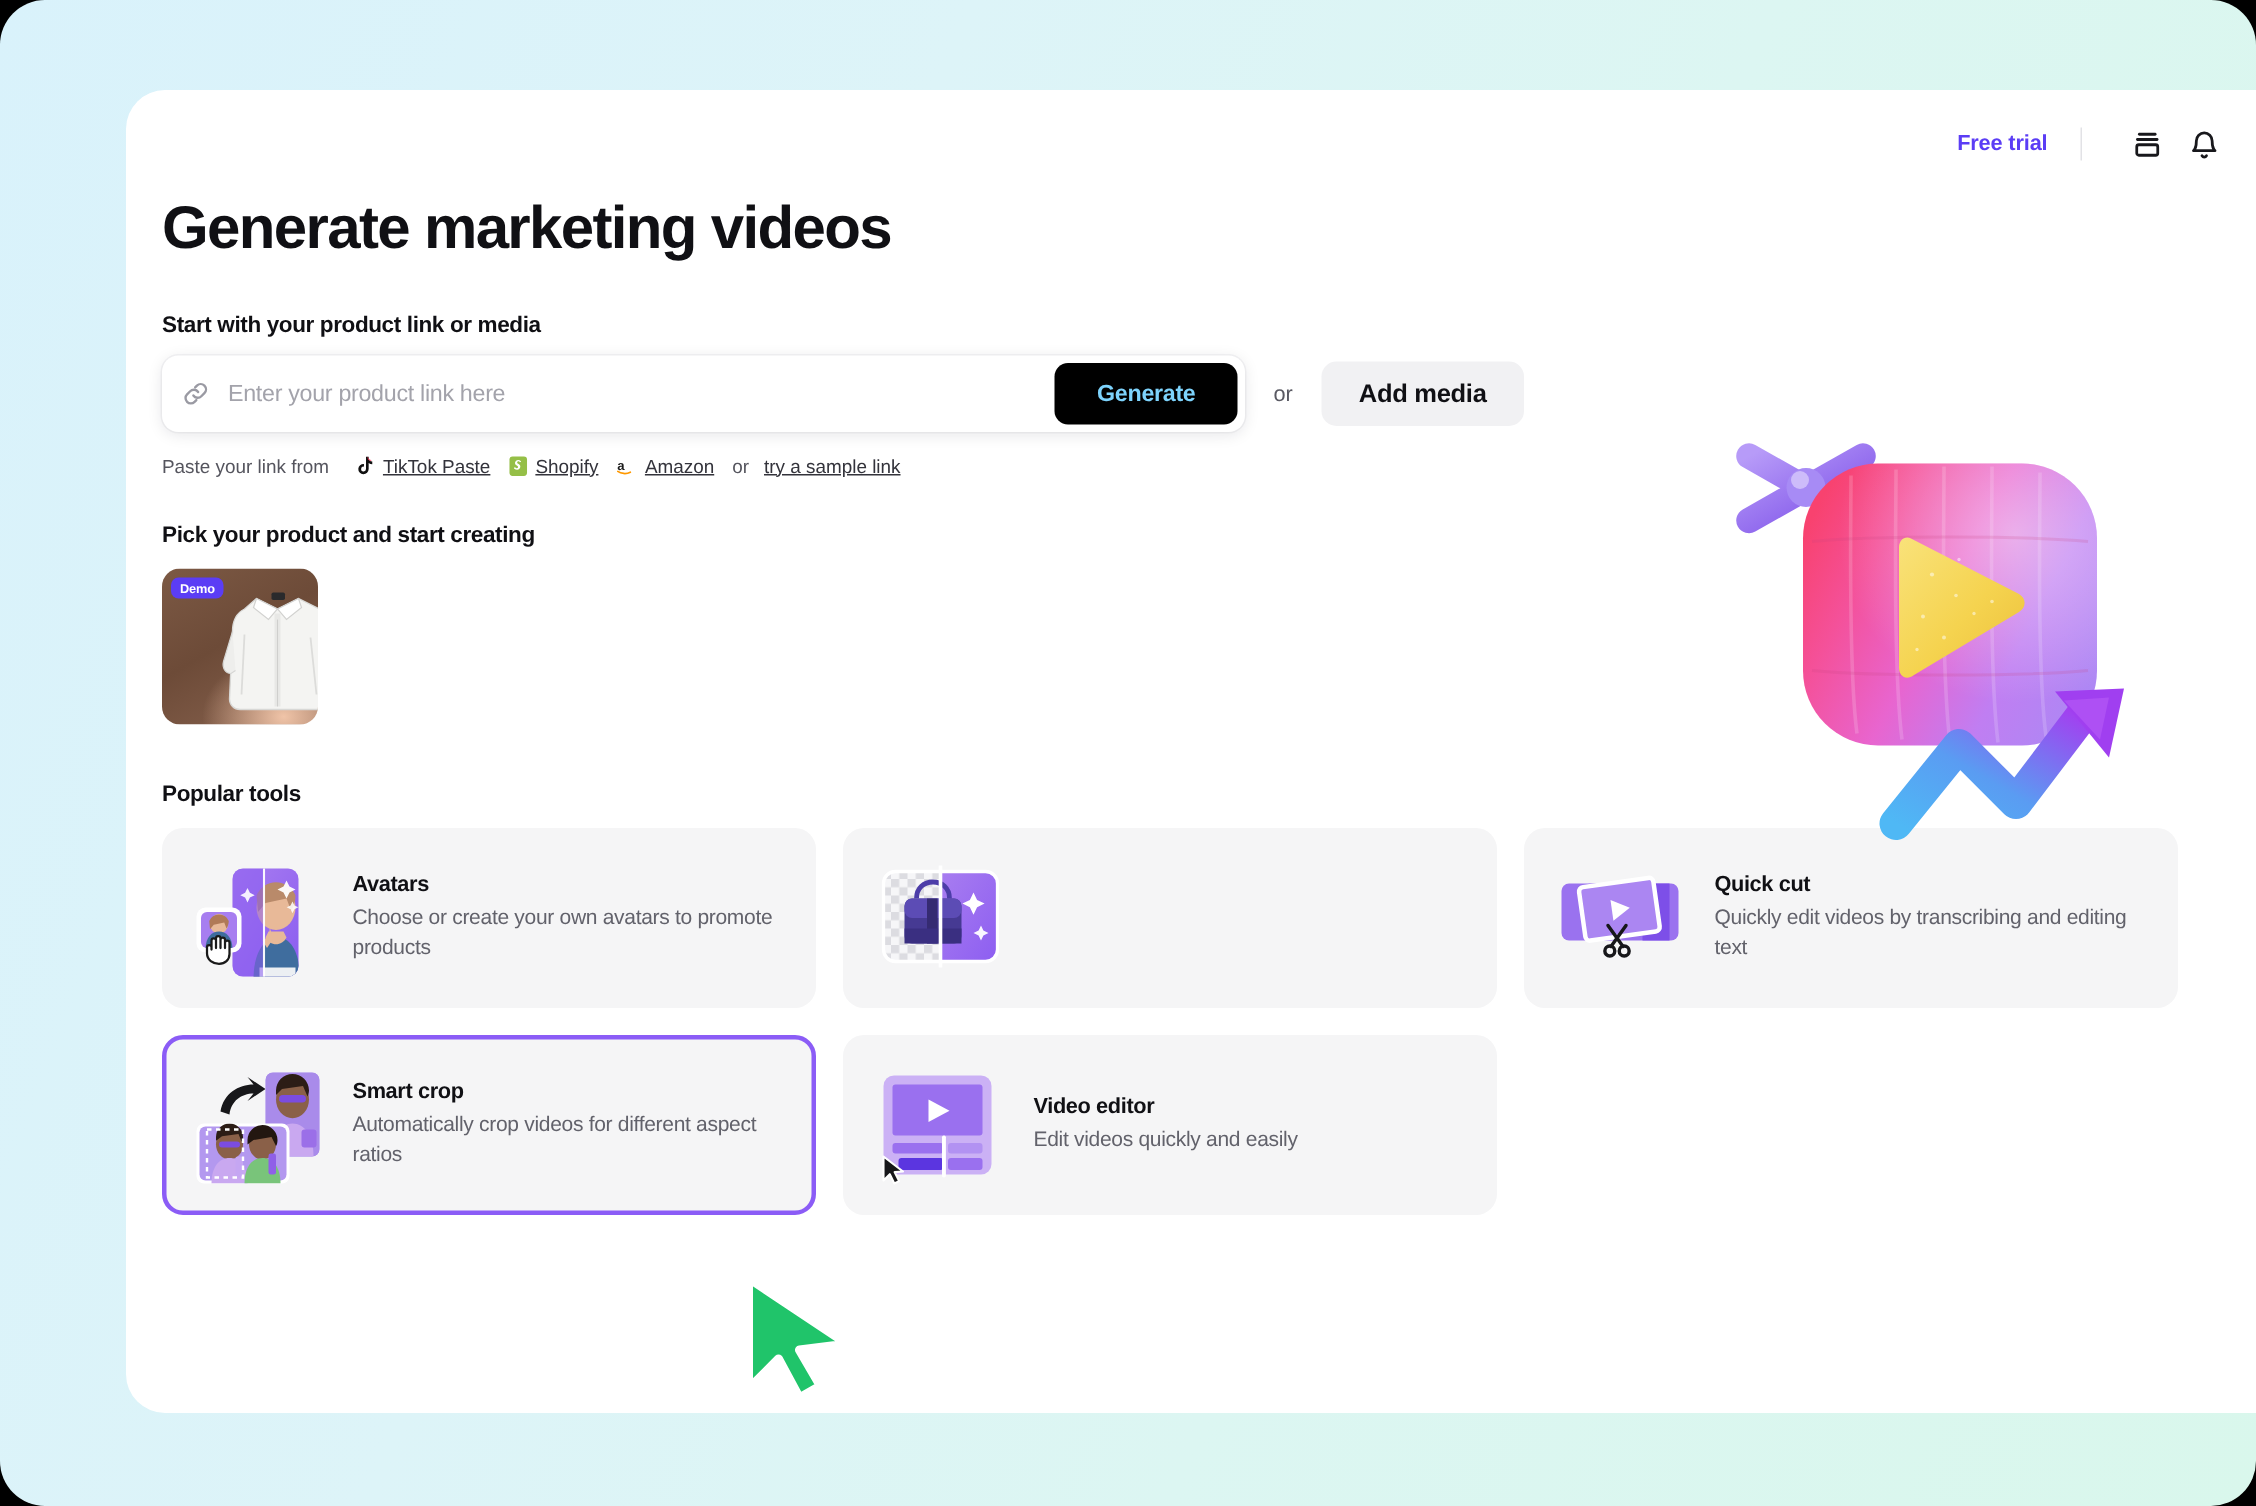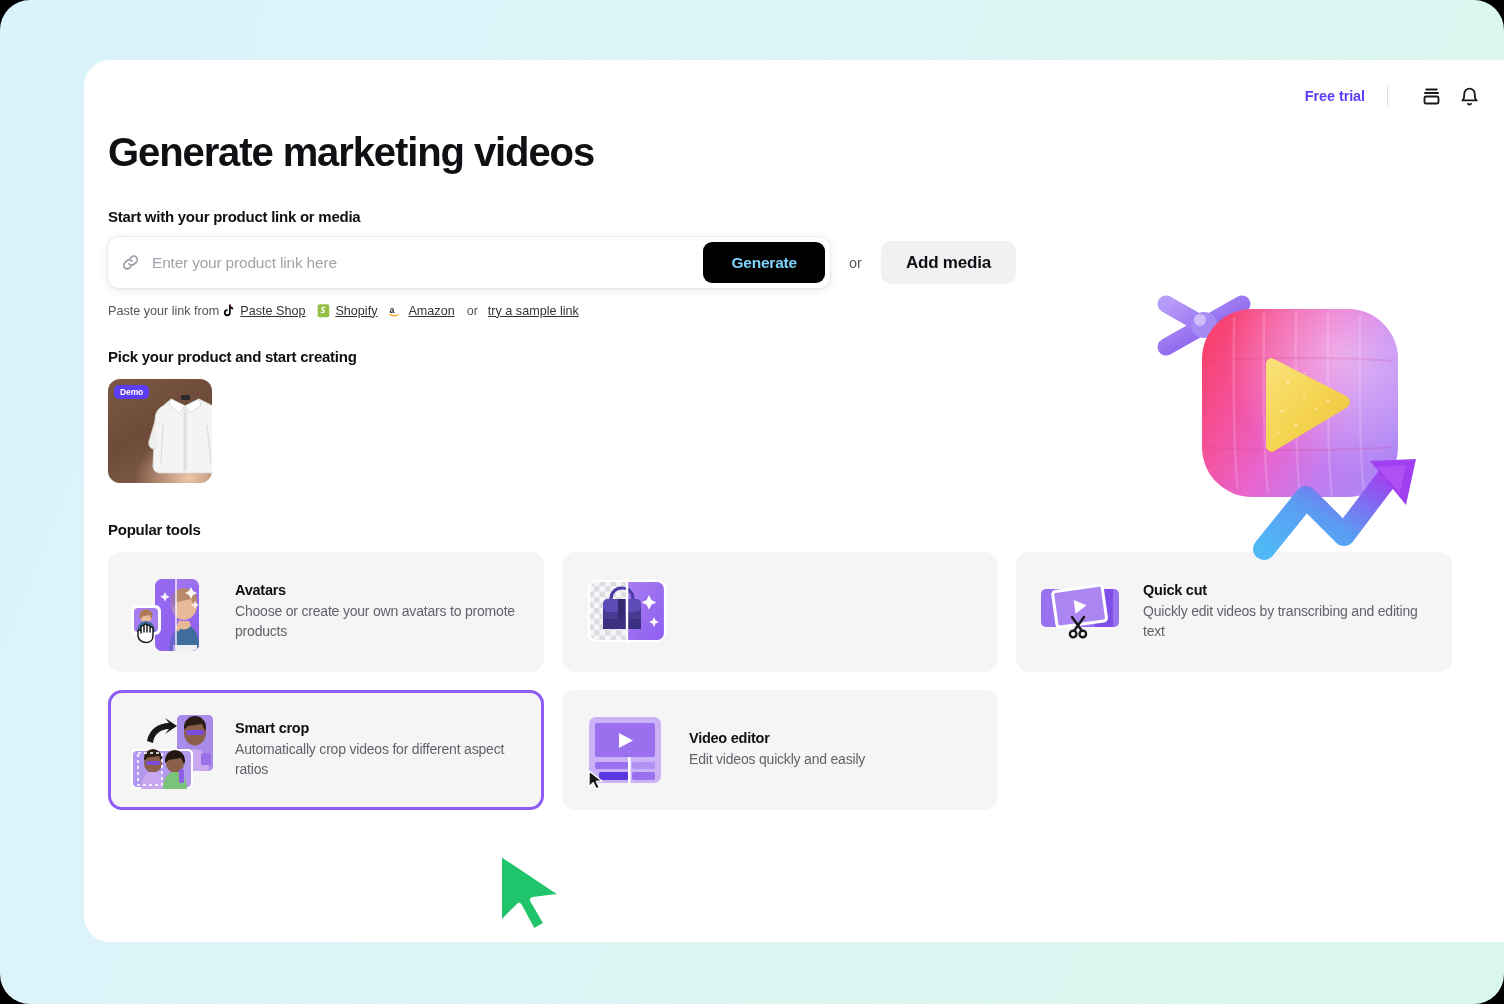--- a/index.html
+++ b/index.html
@@ -158,21 +158,21 @@
 
   
   .paste-row {
     display: flex;
     align-items: center;
     margin-top: 15px;
     font-size: 12.6px;
     color: #55555e;
     gap: 0;
   }
-  .paste-row .lead { margin-right: 3px; }
+  .paste-row .lead { margin-right: 18px; }
   .brand {
     display: inline-flex;
     align-items: center;
     gap: 5px;
     margin-right: 12px;
   }
   .brand .bname {
     text-decoration: underline;
     color: #33333b;
     cursor: pointer;
@@ -331,21 +331,21 @@
 
       <div class="paste-row">
         <span class="lead">Paste your link from</span>
 
         <span class="brand">
           <svg width="13" height="14" viewBox="0 0 24 26">
             <path d="M16.2 1h-3.3v15.2a3 3 0 11-2.5-3v-3.4a6.4 6.4 0 105.8 6.4V8.6a7.7 7.7 0 004.5 1.5V6.7a4.6 4.6 0 01-4.5-4.6z" fill="#111"></path>
             <path d="M14.9 1.3A4.6 4.6 0 0019.4 6v-.9A4.6 4.6 0 0115.2 1h-.3z" fill="#ff2d55"></path>
             <path d="M9.9 9.6a6.4 6.4 0 00.5 12.7 6.4 6.4 0 01-.5-12.7z" fill="#25f4ee"></path>
           </svg>
-          <span class="bname">Paste Shop</span>
+          <span class="bname">TikTok Paste</span>
         </span>
 
         <span class="brand">
           <svg width="13" height="15" viewBox="0 0 20 23">
             <rect x="1" y="2" width="18" height="20" rx="3.2" fill="#95bf47"></rect>
             <path d="M10 5.5c2.3 0 3.2 2 3.2 2l-1.5.45s-.35-1.1-1.4-1.1c-.9 0-1.45.75-1.45 1.4 0 1.6 3.3 1.35 3.3 4.1 0 1.95-1.35 3.3-3.3 3.3-2.2 0-3.3-1.5-3.3-1.5l.9-1.3s.9 1.1 2.1 1.1c.8 0 1.3-.5 1.3-1.2 0-1.6-3.2-1.35-3.2-4 0-1.9 1.4-3.25 3.35-3.25z" fill="#fff"></path>
           </svg>
           <span class="bname">Shopify</span>
         </span>
 

